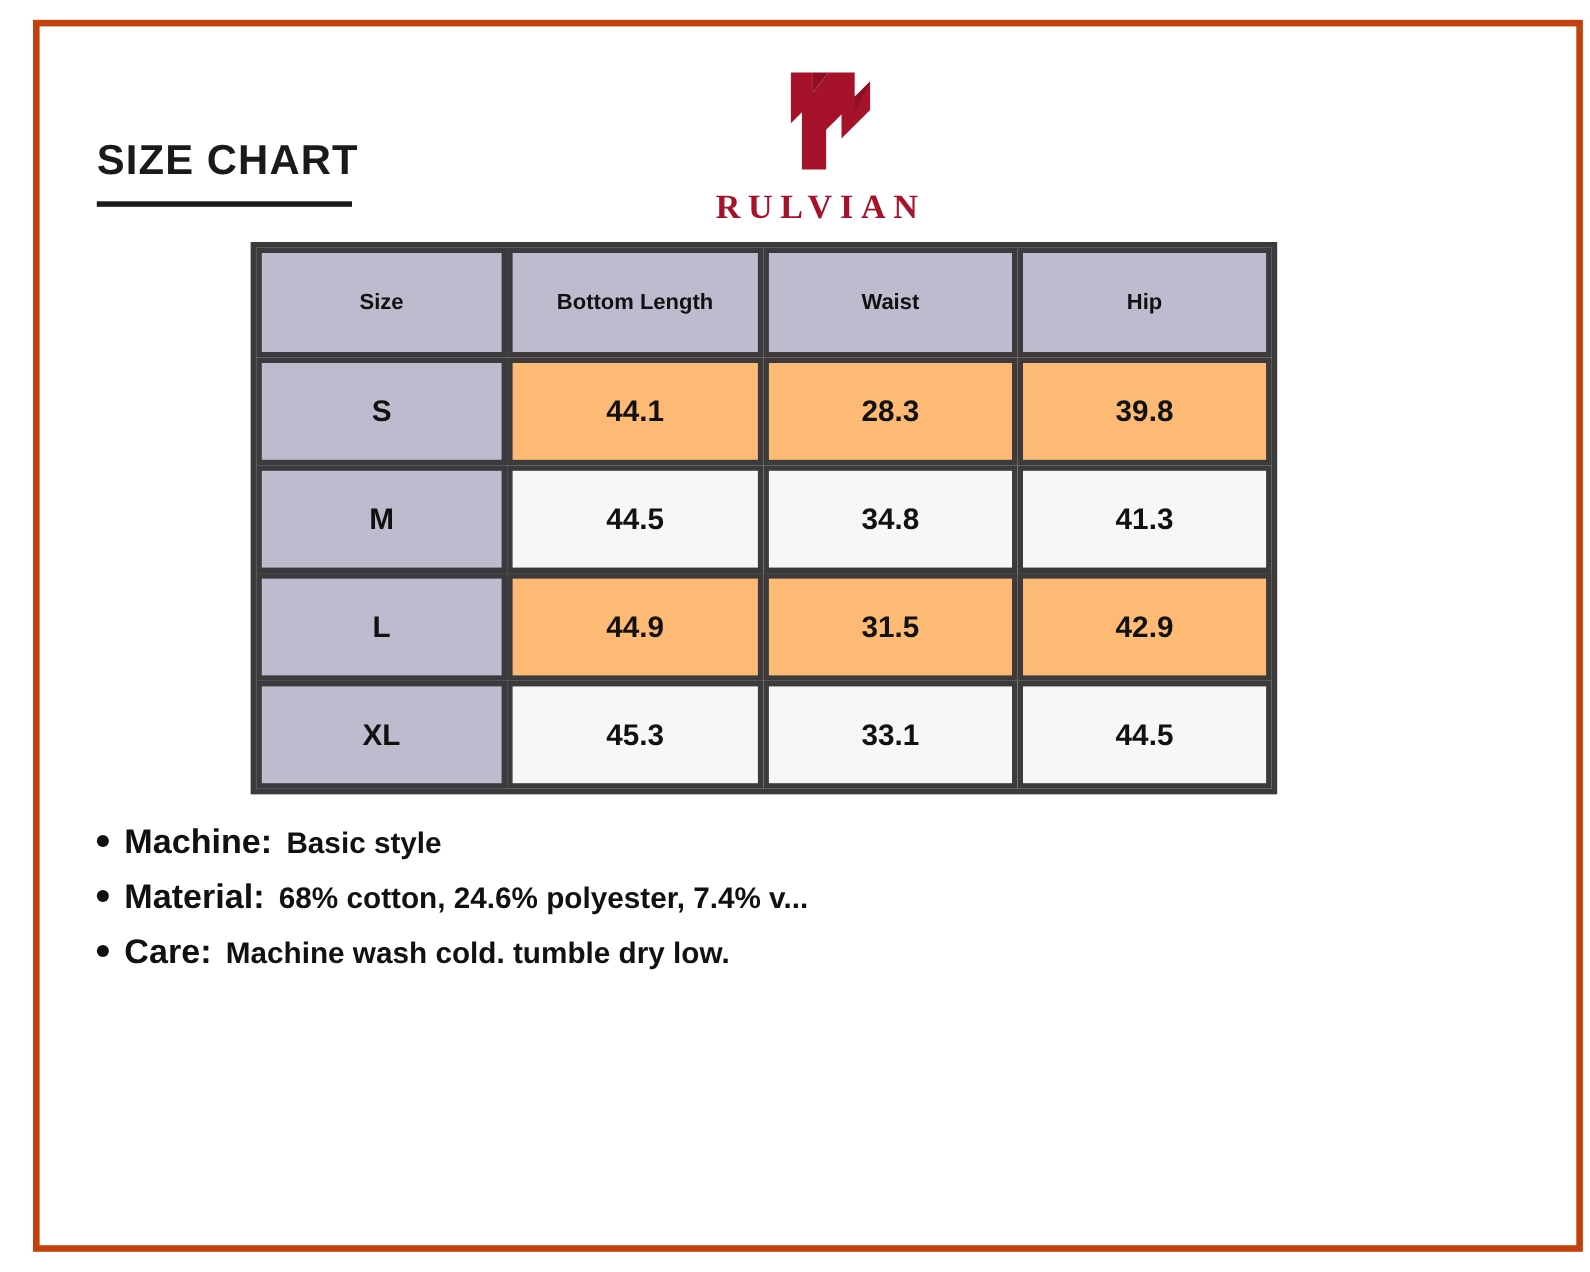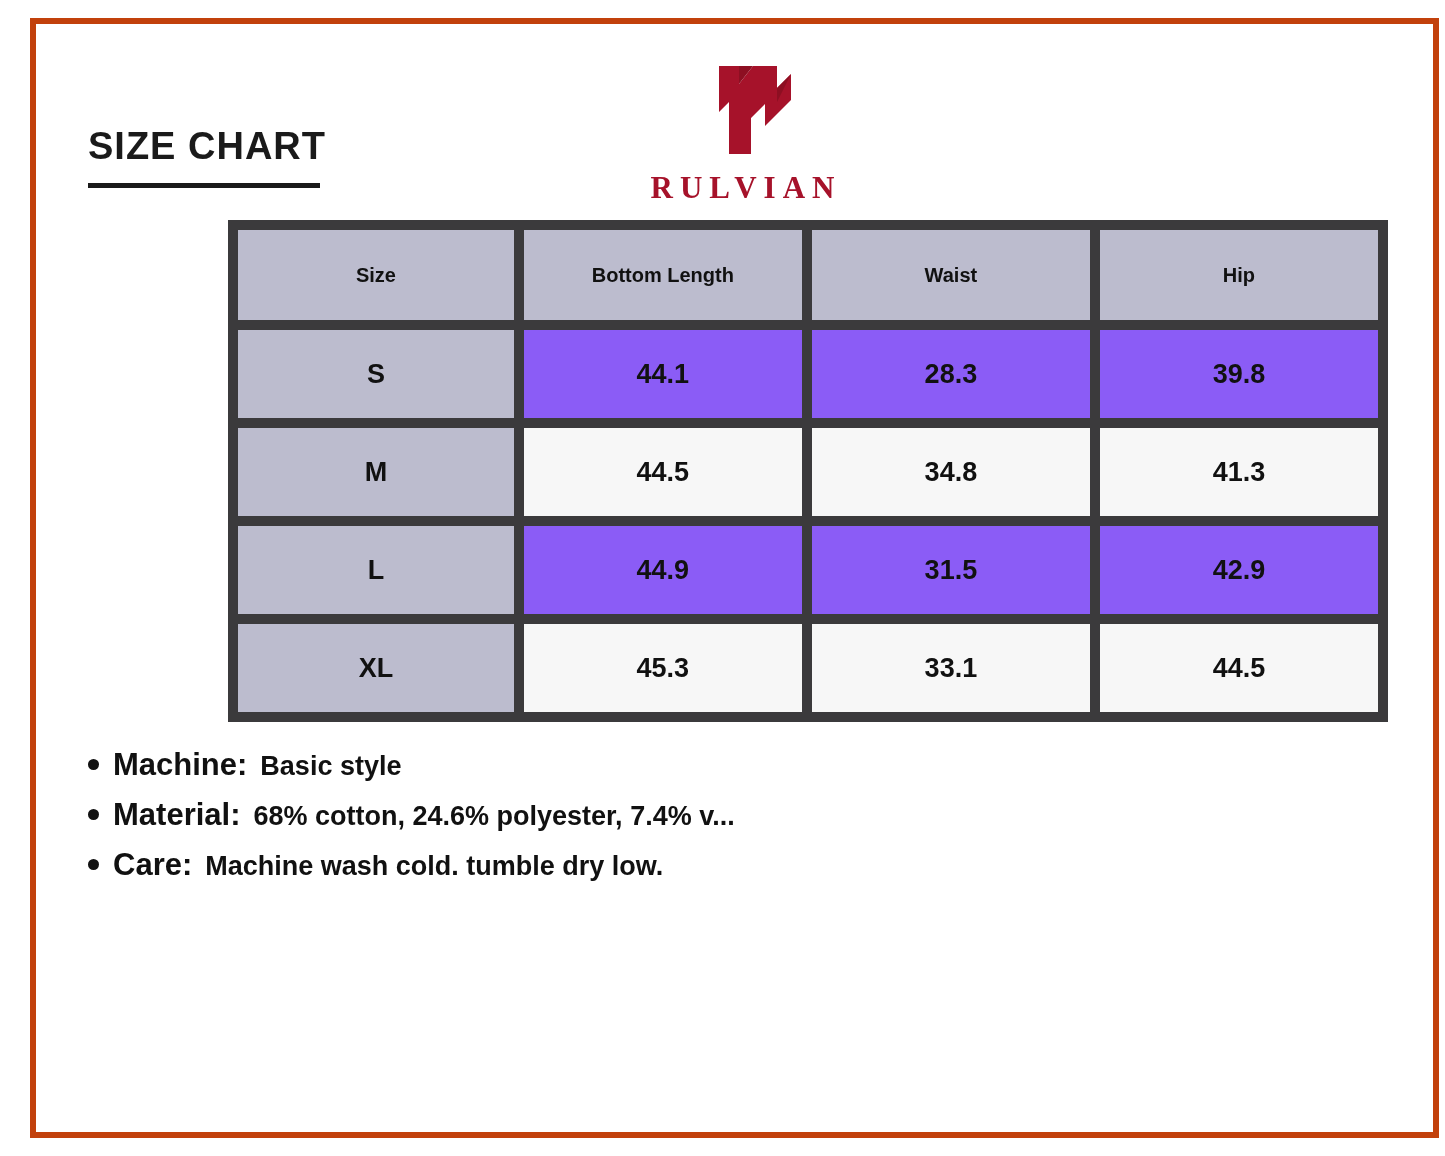--- a/index.html
+++ b/index.html
@@ -84,21 +84,21 @@
   
   .table-wrap {
     position: absolute;
     left: 192px;
     top: 196px;
     width: 1020px;
   }
   table.size-table {
     border-collapse: separate;
     border-spacing: 0;
-    width: 1160px;
+    width: 933px;
     background: #3b3a3c;
     border: 5px solid #3b3a3c;
     box-sizing: border-box;
   }
   table.size-table td, table.size-table th {
     border: 5px solid #3b3a3c;
     text-align: center;
     vertical-align: middle;
     font-weight: bold;
     color: #111111;
@@ -112,21 +112,21 @@
   table.size-table thead th.col-size { width: 253px; }
   table.size-table thead th.col-other { width: 255px; }
   table.size-table tbody td {
     height: 98px;
     font-size: 27px;
   }
   table.size-table tbody td.size-cell {
     background: #bcbcce;
   }
   table.size-table tbody tr.row-odd td.val-cell {
-    background: #8b5cf6;
+    background: #fdba74;
   }
   table.size-table tbody tr.row-even td.val-cell {
     background: #f7f7f7;
   }
 
   
   .notes {
     position: absolute;
     left: 52px;
     top: 723px;

